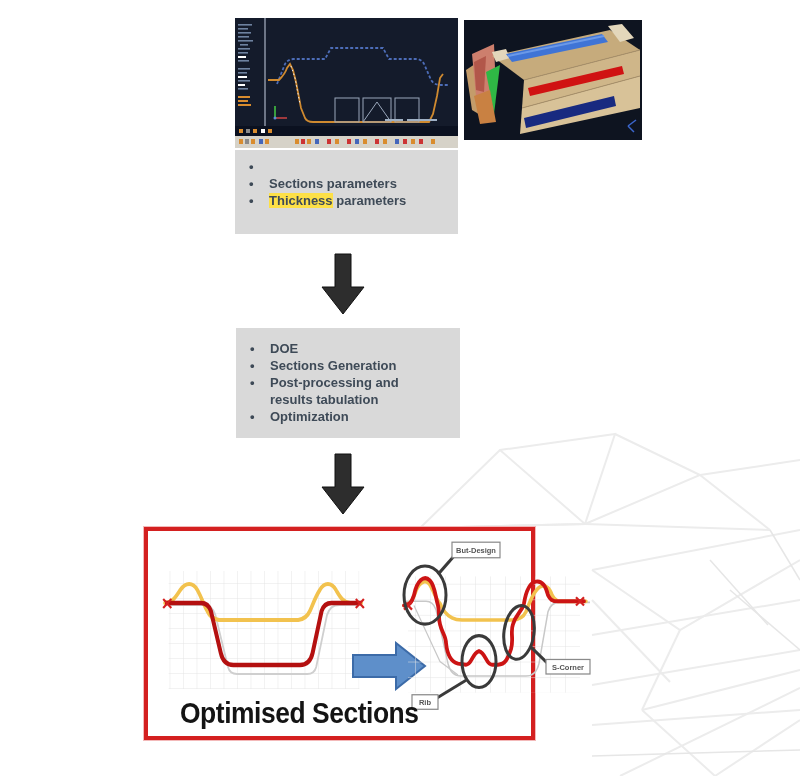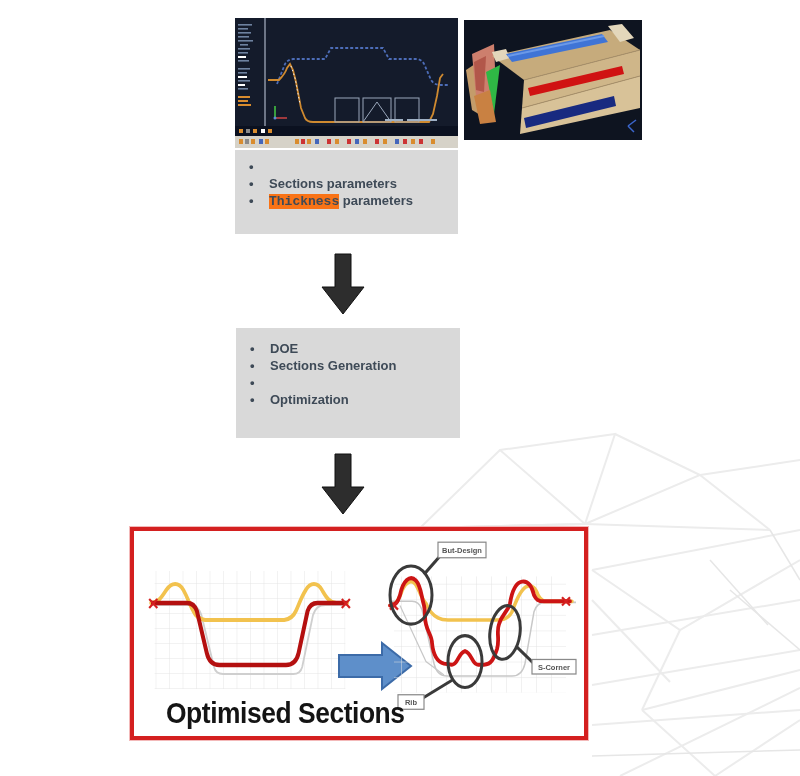--- a/index.html
+++ b/index.html
@@ -10,21 +10,21 @@
   .abs{position:absolute;}
   
   .gray-box{
     background:#d9d9d9;
     color:#3e4a57;
     font-size:13px;font-weight:600;line-height:17px;
   }
   .gray-box ul{list-style:none;margin:0;padding:0;}
   .gray-box li{display:flex;padding:0 6px 0 14px;}
   .gray-box .bullet{width:20px;flex:0 0 20px;text-align:left;}
-  .hl{background:#f97316;font-family:Liberation Mono, monospace;}
+  .hl{background:#fde047;}
   
   .result-box{
     background:#ffffff;
     border:4px solid #d42020;
     box-shadow:0 0 0 1px #f3b9b9;
   }
   .caption{
     color:#141414;font-weight:bold;font-size:30px;letter-spacing:-0.5px;
     transform:scaleX(0.88);transform-origin:left bottom;white-space:nowrap;
   }
@@ -205,33 +205,34 @@
       <li>
         <span class="bullet">•</span>
         <span>DOE</span>
       </li>
       <li>
         <span class="bullet">•</span>
         <span>Sections Generation</span>
       </li>
       <li>
         <span class="bullet">•</span>
+        <span style="max-width:150px;">Post-processing and results tabulation</span>
       </li>
       <li>
         <span class="bullet">•</span>
         <span>Optimization</span>
       </li>
     </ul>
   </div>
 
   <svg class="abs" style="left:321px;top:453px;" width="44" height="62" viewBox="0 0 44 62">
     <polygon points="14,1 30,1 30,34 43,34 22,61 1,34 14,34" fill="#2d2d2d" stroke="#111111" stroke-width="1"></polygon>
   </svg>
 
-  <div class="abs result-box" style="left:130px;top:527px;width:458px;height:213px;box-sizing:border-box;">
+  <div class="abs result-box" style="left:144px;top:527px;width:391px;height:213px;box-sizing:border-box;">
 
     <svg class="abs" style="left:8px;top:22px;" width="216" height="150" viewBox="0 0 240 150" preserveAspectRatio="none">
       <defs>
         <pattern id="grid" width="15" height="15" patternUnits="userSpaceOnUse">
           <path d="M15,0 L0,0 0,15" fill="none" stroke="#e4e4e4" stroke-width="1"></path>
         </pattern>
       </defs>
       <rect x="14" y="18" width="212" height="118" fill="url(#grid)"></rect>
       <path d="M14,52 H52 C60,52 63,55 66,62 L80,114 Q82,121 90,121 H168 Q176,121 178,114 L190,62 C193,55 196,52 204,52 H226" fill="none" stroke="#cfcfcf" stroke-width="2"></path>
       <path d="M10,50 C18,50 22,44 27,37 C33,29 41,29 46,37 C51,45 53,52 57,58 Q61,66 70,67 H158 Q167,66 171,58 C175,50 177,44 182,37 C187,29 195,29 200,37 C204,43 208,50 216,50 H228" fill="none" stroke="#f2c24e" stroke-width="4" stroke-linecap="round"></path>

